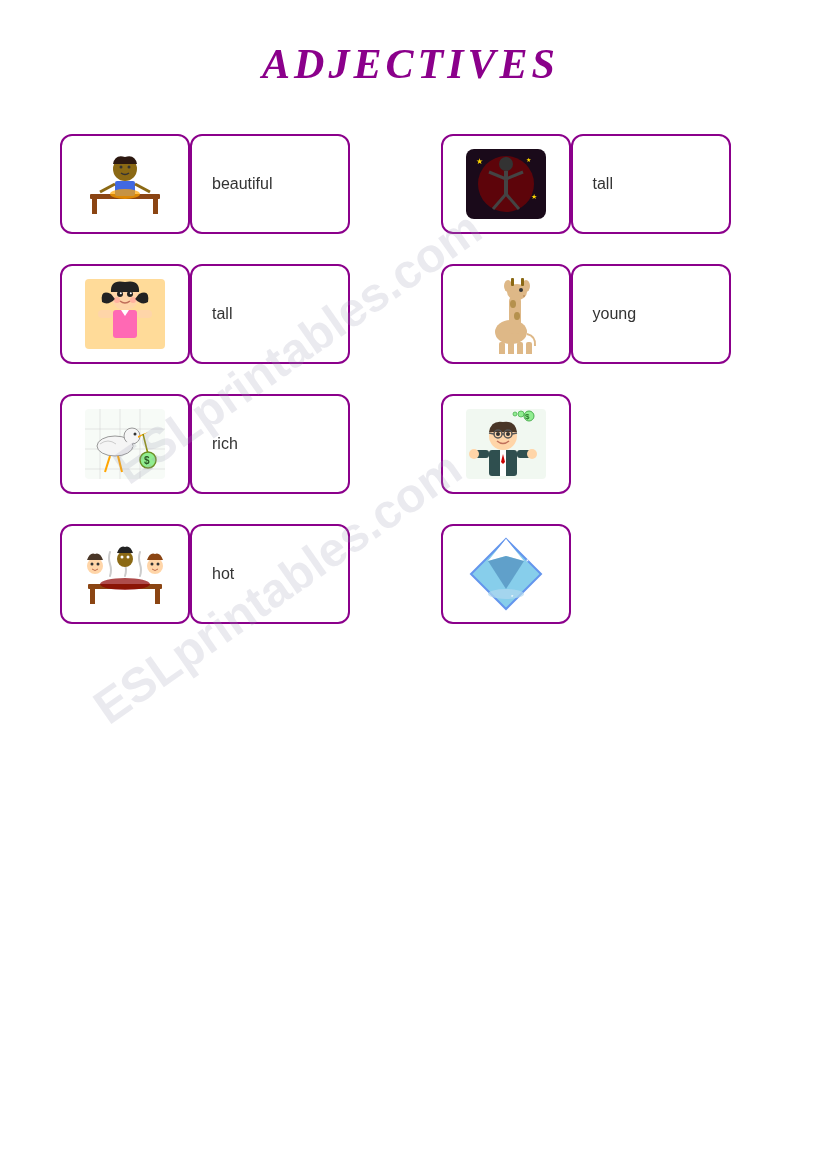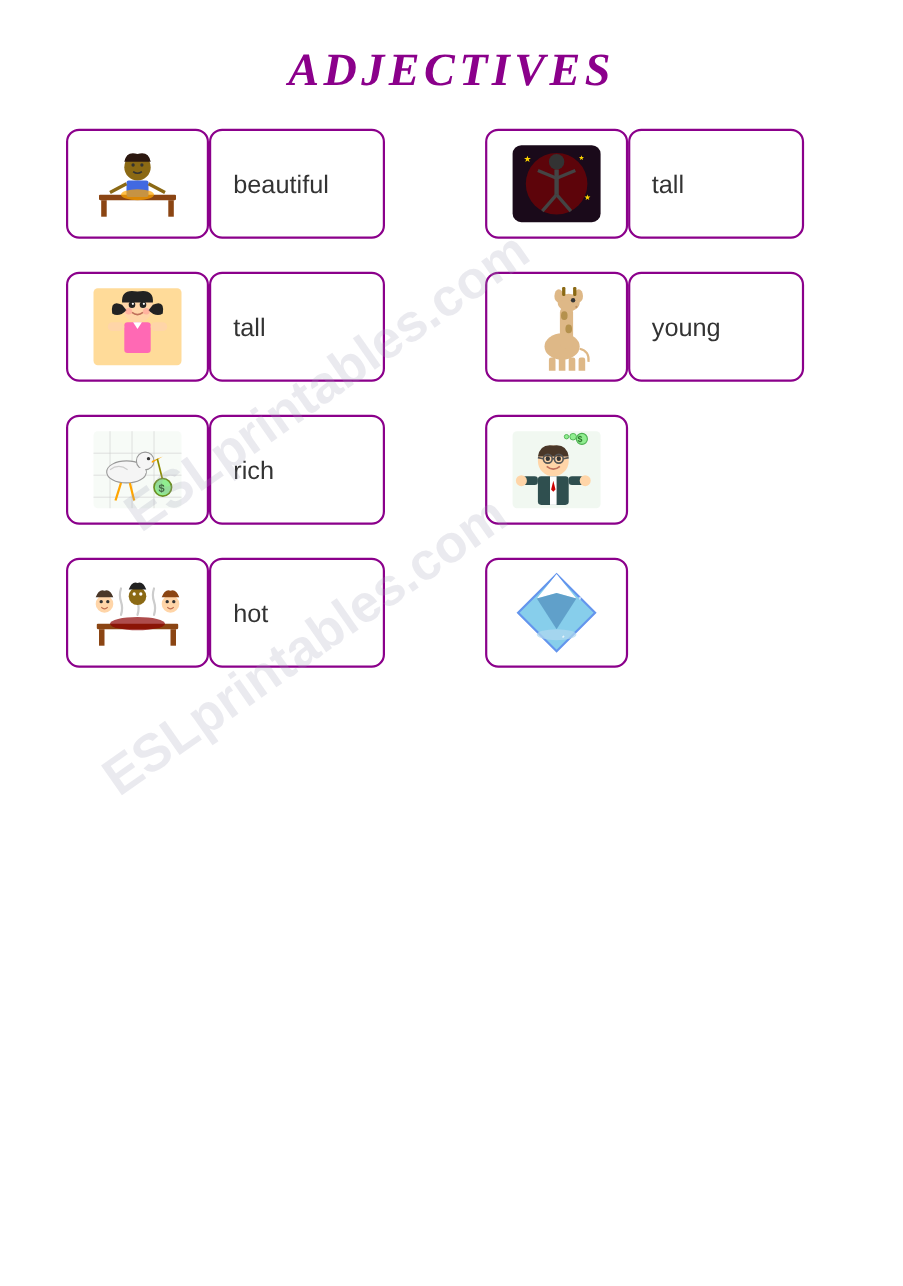--- a/index.html
+++ b/index.html
@@ -22,21 +22,21 @@
     }
 
     .title {
       text-align: center;
       font-family: 'Palatino Linotype', Palatino, 'Book Antiqua', serif;
       font-size: 42px;
       color: #8B008B;
       font-style: italic;
       letter-spacing: 4px;
       text-transform: uppercase;
-      margin-bottom: 29px;
+      margin-bottom: 46px;
     }
 
     .grid {
       display: grid;
       grid-template-columns: 1fr 1fr;
       gap: 30px 60px;
       padding: 0 10px;
     }
 
     .card-pair {
@@ -60,21 +60,21 @@
     .card-word {
       border: 2.5px solid #8B008B;
       border-radius: 12px;
       width: 160px;
       min-height: 100px;
       display: flex;
       align-items: center;
       justify-content: flex-start;
       padding-left: 20px;
       background: #fff;
-      font-size: 23px;
+      font-size: 16px;
       font-family: Arial, sans-serif;
       color: #333;
     }
 
     
     .illustration {
       width: 90px;
       height: 80px;
     }
 

